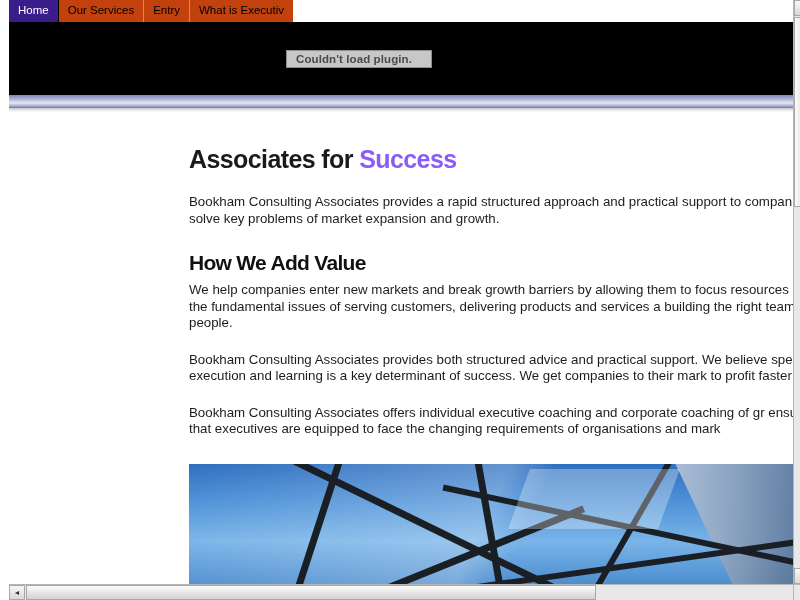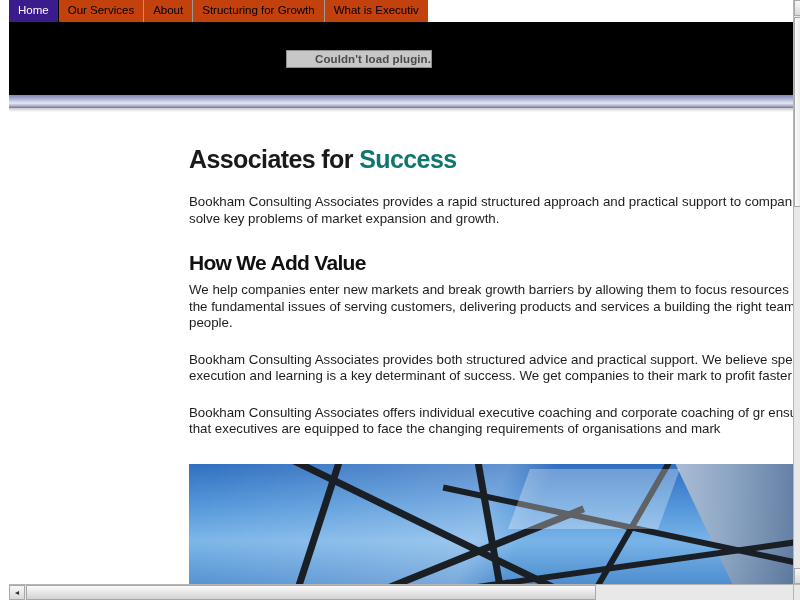--- a/index.html
+++ b/index.html
@@ -61,21 +61,21 @@
   .plugin-box {
     position: absolute;
     left: 277px;
     top: 27px;
     width: 146px;
     height: 18px;
     background: #c7c7c7;
     border: 1px solid #8d8d8d;
     display: flex;
     align-items: center;
-    justify-content: flex-end;
+    justify-content: flex-start;
     font-size: 11.5px;
     color: #4a4a4a;
     font-weight: bold;
     letter-spacing: .1px;
     padding-left: 9px;
   }
 
   
   .banner-strip {
     position: absolute;
@@ -111,21 +111,21 @@
   }
 
   h1.title {
     margin: 33px 0 0 0;
     font-size: 25px;
     font-weight: bold;
     color: #1a1a1a;
     letter-spacing: -0.6px;
     font-family: "Liberation Sans", sans-serif;
   }
-  h1.title .light { color: #0f766e; font-weight: bold; }
+  h1.title .light { color: #8b5cf6; font-weight: bold; }
 
   p.para {
     margin: 20px 0 0 0;
     font-size: 13.3px;
     line-height: 16.5px;
     color: #1d1d1d;
   }
 
   h2.subtitle {
     margin: 24px 0 4px 0;
@@ -236,24 +236,21 @@
 <div id="page">
 
   <div class="navbar">
     <div class="nav-item active">
         <span>Home</span>
       </div>
     <div class="nav-item">
         <span>Our Services</span>
       </div>
     <div class="nav-item">
-        <span>About</span>
-      </div>
-    <div class="nav-item">
-        <span>Structuring for Growth</span>
+        <span>Entry</span>
       </div>
     <div class="nav-item last">
         <span>What is Executiv</span>
       </div>
   </div>
 
   <div class="banner">
     <div class="plugin-box">
       <span>Couldn't load plugin.</span>
     </div>

